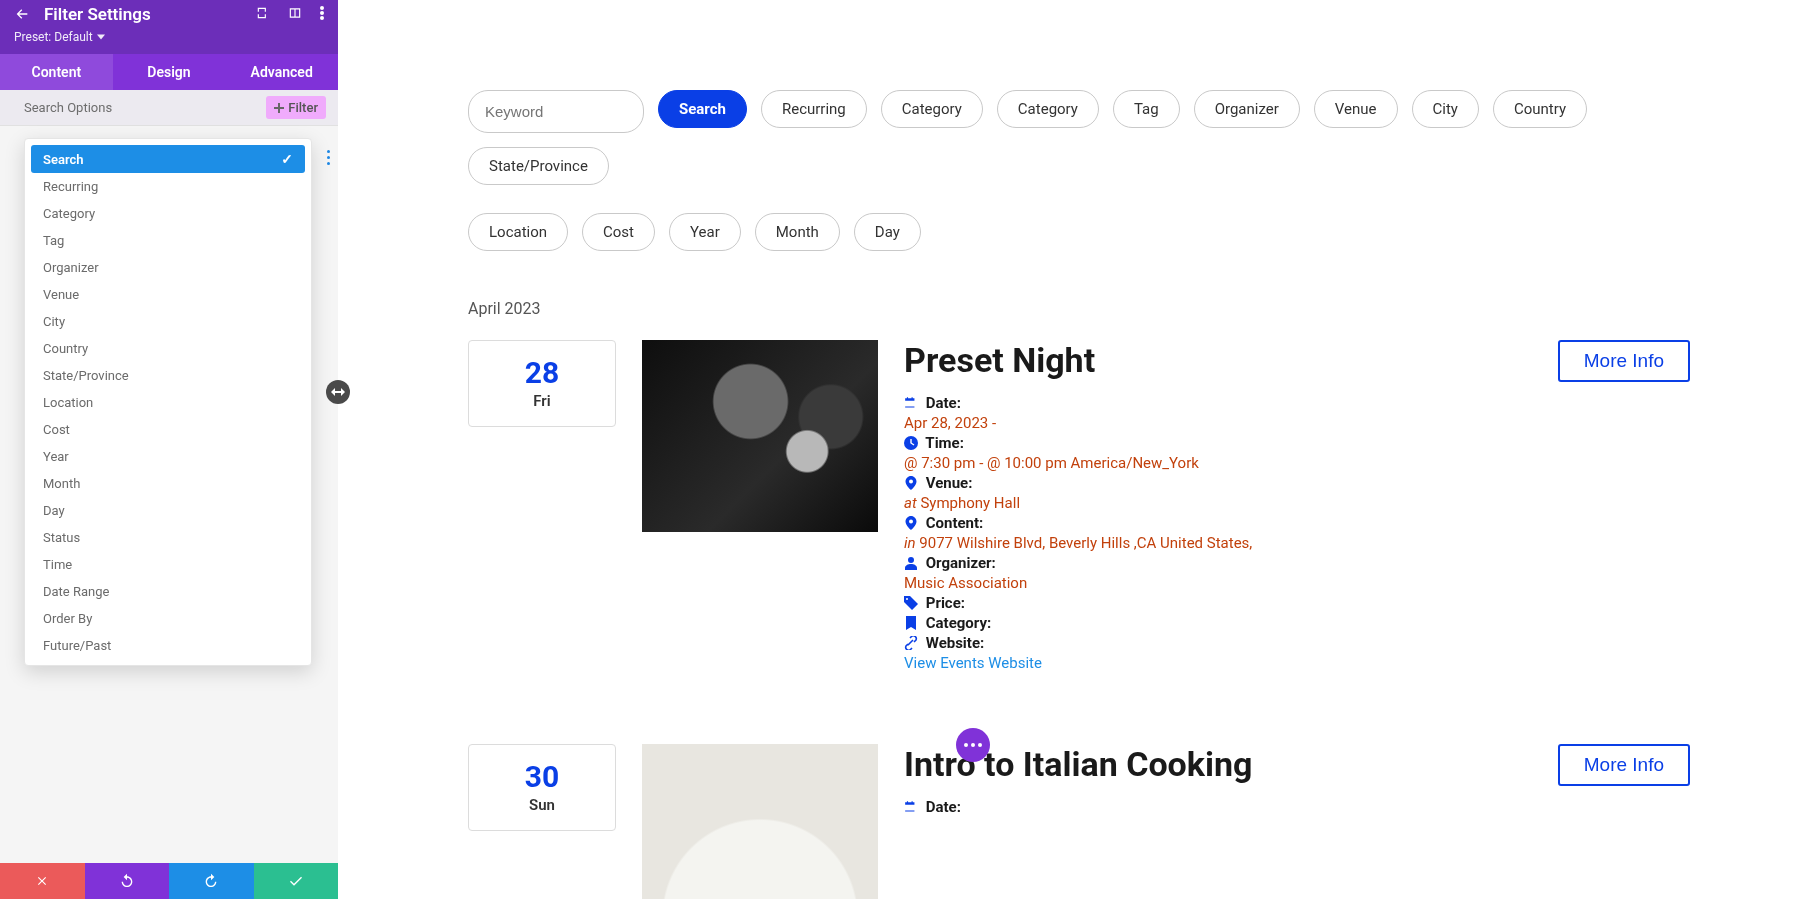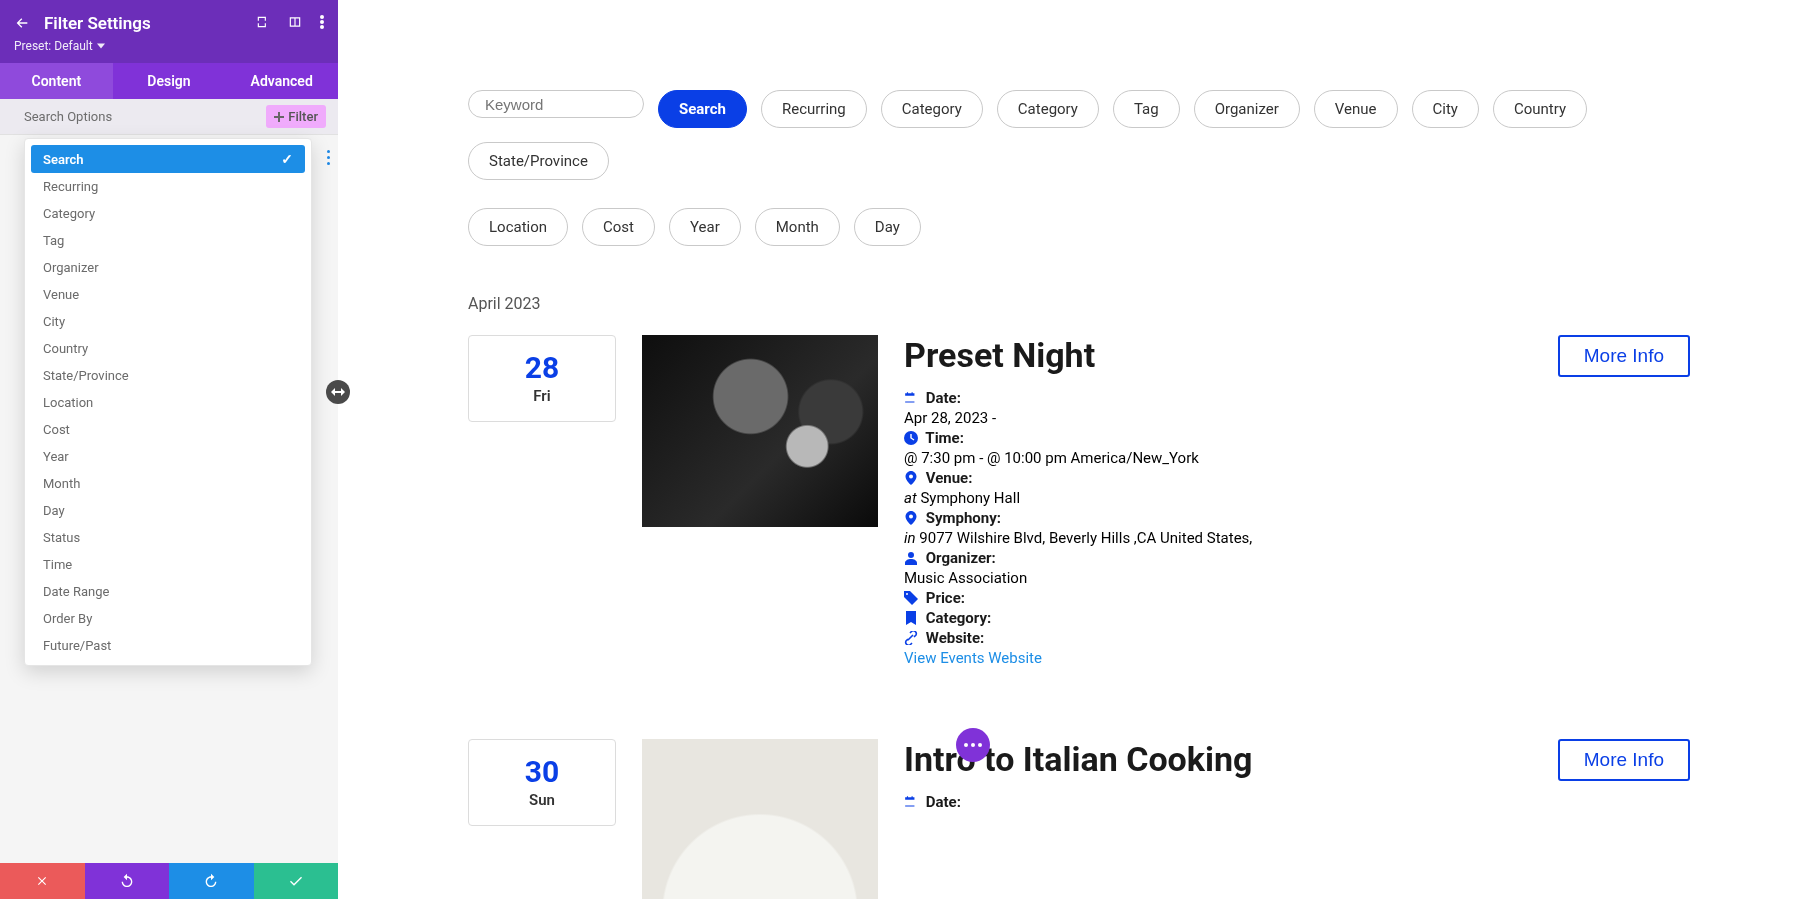--- a/index.html
+++ b/index.html
@@ -21,21 +21,21 @@
     width: 338px;
     height: 100%;
     background: #f5f5f5;
     display: flex;
     flex-direction: column;
     z-index: 50;
   }
   .sb-header {
     background: #6c2eb9;
     color: #fff;
-    padding: 13px 14px 10px 14px;
+    padding: 4px 14px 10px 14px;
   }
   .sb-titlebar {
     display: flex;
     align-items: center;
     justify-content: space-between;
   }
   .sb-title-left { display: flex; align-items: center; gap: 14px; }
   .sb-back { width: 16px; height: 16px; display: inline-flex; }
   .sb-title { font-size: 17px; font-weight: 600; }
   .sb-title-icons { display: flex; align-items: center; gap: 18px; }
@@ -149,21 +149,21 @@
     overflow: hidden;
   }
   .filters-row {
     display: flex;
     flex-wrap: wrap;
     gap: 14px;
     margin-bottom: 48px;
   }
   .kw-input {
     width: 176px;
-    height: 28px;
+    height: 43px;
     border: 1px solid #c9c9c9;
     border-radius: 20px;
     padding: 0 16px;
     font-size: 15px;
     color:#555;
   }
   .pill {
     height: 38px;
     padding: 0 20px;
     border: 1px solid #c9c9c9;
@@ -239,21 +239,21 @@
     font-size: 19px;
     font-weight: 500;
     padding: 8px 24px;
     border-radius: 3px;
     cursor: pointer;
     white-space: nowrap;
   }
 
   .meta-line { font-size: 15px; color:#333; margin: 2px 0; }
   .meta-label { font-weight: 700; color:#1a1a1a; }
-  .meta-val { color:#000000; }
+  .meta-val { color:#c2410c; }
   .meta-val.italic { font-style: italic; }
   .link { color:#1d8ee6; cursor:pointer; }
   .meta-icon {
     display:inline-flex; width:14px; height:14px;
     vertical-align:-2px;
     margin-right:4px;
   }
   .meta-icon svg { width:14px; height:14px; fill:#0a3fe6; }
 
   .fab {
@@ -445,21 +445,21 @@
           <div class="meta-line"><span class="meta-icon">
               <svg viewBox="0 0 14 14">
                 <path d="M7 0C4 0 1.5 2.5 1.5 5.5 1.5 9.6 7 14 7 14s5.5-4.4 5.5-8.5C12.5 2.5 10 0 7 0m0 7.5A2 2 0 117 3.5a2 2 0 010 4z"></path>
               </svg>
             </span><span class="meta-label"> Venue:</span></div>
           <div class="meta-line"><span class="meta-val italic">at </span><span class="meta-val">Symphony Hall</span></div>
           <div class="meta-line"><span class="meta-icon">
               <svg viewBox="0 0 14 14">
                 <path d="M7 0C4 0 1.5 2.5 1.5 5.5 1.5 9.6 7 14 7 14s5.5-4.4 5.5-8.5C12.5 2.5 10 0 7 0m0 7.5A2 2 0 117 3.5a2 2 0 010 4z"></path>
               </svg>
-            </span><span class="meta-label"> Symphony:</span></div>
+            </span><span class="meta-label"> Content:</span></div>
           <div class="meta-line"><span class="meta-val italic">in </span><span class="meta-val">9077 Wilshire Blvd, Beverly Hills ,CA United States,</span></div>
           <div class="meta-line"><span class="meta-icon">
               <svg viewBox="0 0 14 14">
                 <path d="M7 7a3 3 0 100-6 3 3 0 000 6m0 1c-3 0-6 1.5-6 4v2h12v-2c0-2.5-3-4-6-4z"></path>
               </svg>
             </span><span class="meta-label"> Organizer:</span></div>
           <div class="meta-line"><span class="meta-val">Music Association</span></div>
           <div class="meta-line"><span class="meta-icon">
               <svg viewBox="0 0 14 14">
                 <path d="M0 0h6l8 8-6 6-8-8V0m3 2a1 1 0 100 2 1 1 0 000-2z"></path>

